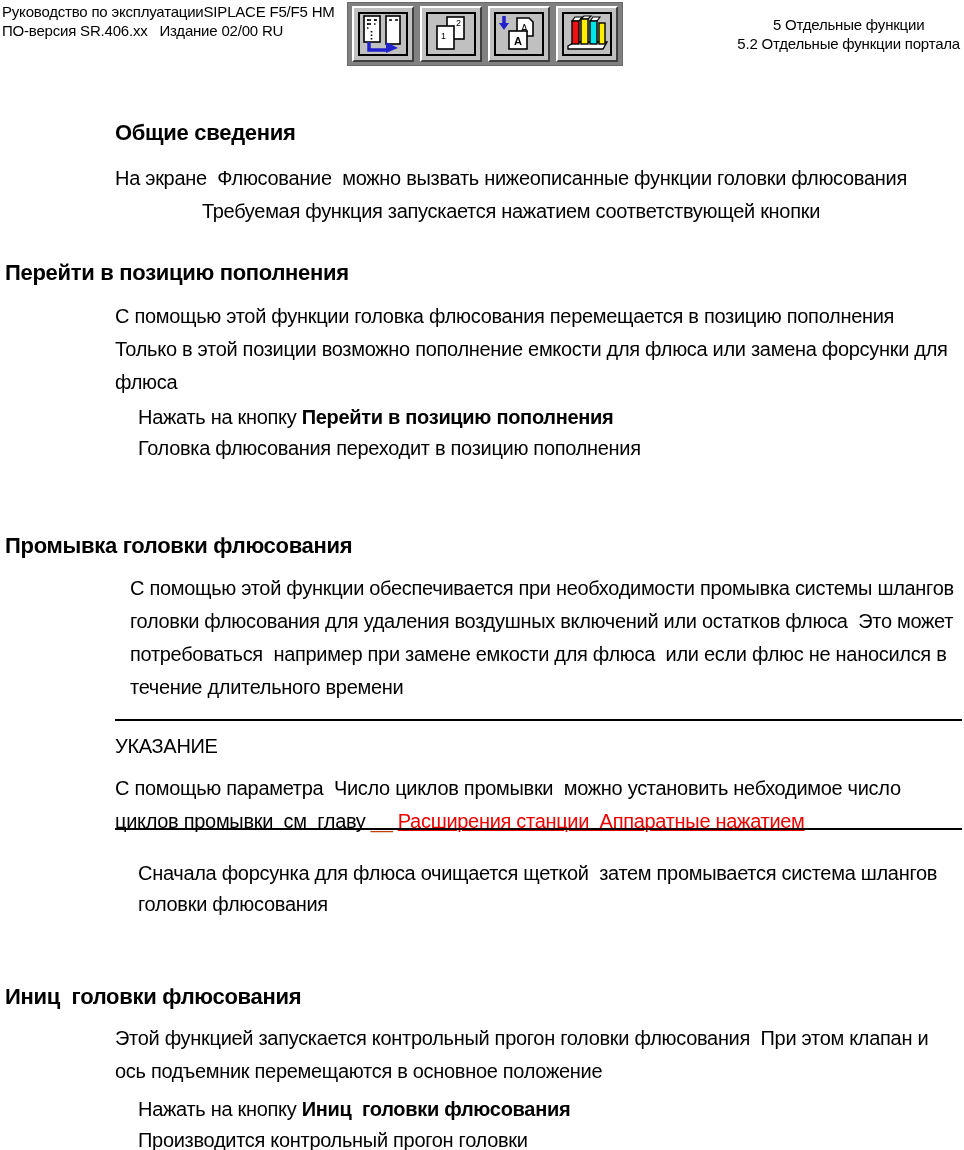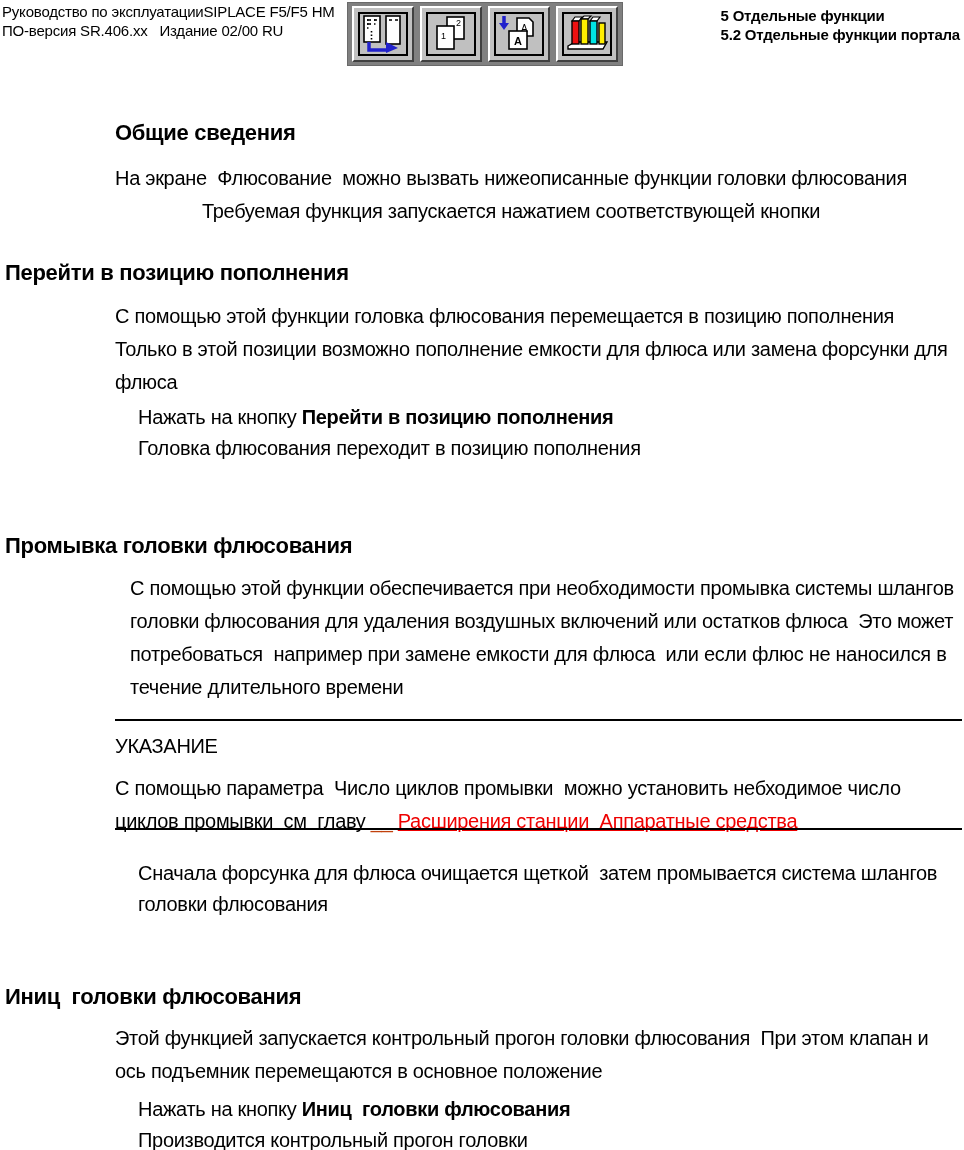--- a/index.html
+++ b/index.html
@@ -5,21 +5,21 @@
   * { margin:0; padding:0; box-sizing:border-box; }
   html,body { background:#fff; }
   .page {
     position:relative; width:964px; height:1150px; background:#ffffff;
     font-family:"Liberation Sans","DejaVu Sans",sans-serif; color:#000;
     overflow:hidden;
   }
   
   .hdr { position:absolute; font-size:15px; line-height:19px; letter-spacing:-0.2px; }
   .hdr-left  { left:2px; top:2px; text-align:left; }
-  .hdr-right { right:4px; top:6px; text-align:left;font-weight:bold; }
+  .hdr-right { right:4px; top:15px; text-align:center; }
   .hdr div { white-space:pre; }
   
   .toolbar {
     position:absolute; left:347px; top:2px; height:64px; z-index:5;
     background:#808080; display:flex; align-items:center; gap:6px; padding:3px 4px;
     border:1px solid #6a6a6a;
   }
   .tbtn {
     width:62px; height:56px; background:#c0c0c0; cursor:pointer;
     border:2px solid; border-color:#ffffff #404040 #404040 #ffffff;
@@ -134,21 +134,21 @@
     <div class="line">потребоваться  например при замене емкости для флюса  или если флюс не наносился в</div>
     <div class="line">течение длительного времени</div>
   </div>
 
   <div class="rule" style="top:719px;"></div>
   <div class="para" style="left:115px; top:730px;">
     <div class="line">УКАЗАНИЕ</div>
   </div>
   <div class="para" style="left:115px; top:762px;margin-top:10px;">
     <div class="line">С помощью параметра  Число циклов промывки  можно установить небходимое число</div>
-    <div class="line"><span>циклов промывки  см  главу </span><span class="redlink-dash">__ </span><a class="redlink">Расширения станции  Аппаратные средства</a></div>
+    <div class="line"><span>циклов промывки  см  главу </span><span class="redlink-dash">__ </span><a class="redlink">Расширения станции  Аппаратные нажатием</a></div>
   </div>
   <div class="rule" style="top:828px;"></div>
 
   <div class="para steps" style="left:138px; top:858px;">
     <div class="line">Сначала форсунка для флюса очищается щеткой  затем промывается система шлангов</div>
     <div class="line">головки флюсования</div>
   </div>
 
   <div class="h1" style="left:5px; top:984px;">Иниц  головки флюсования</div>
   <div class="para" style="left:115px; top:1022px;">

